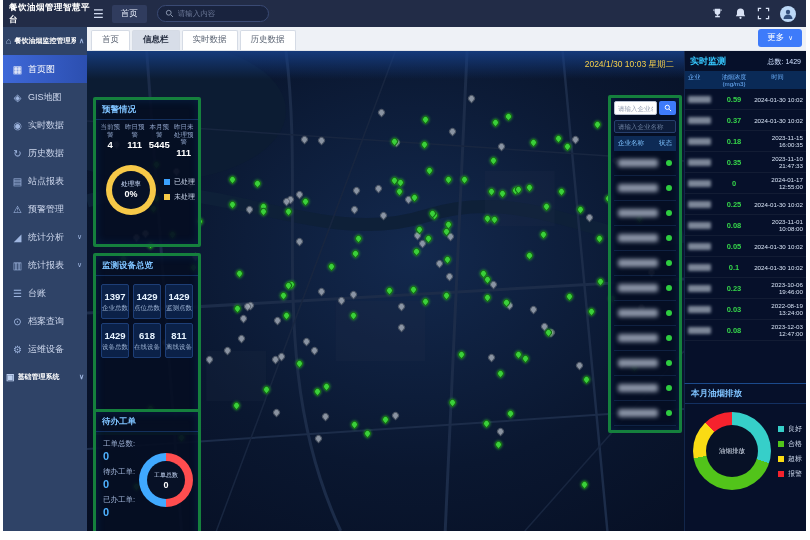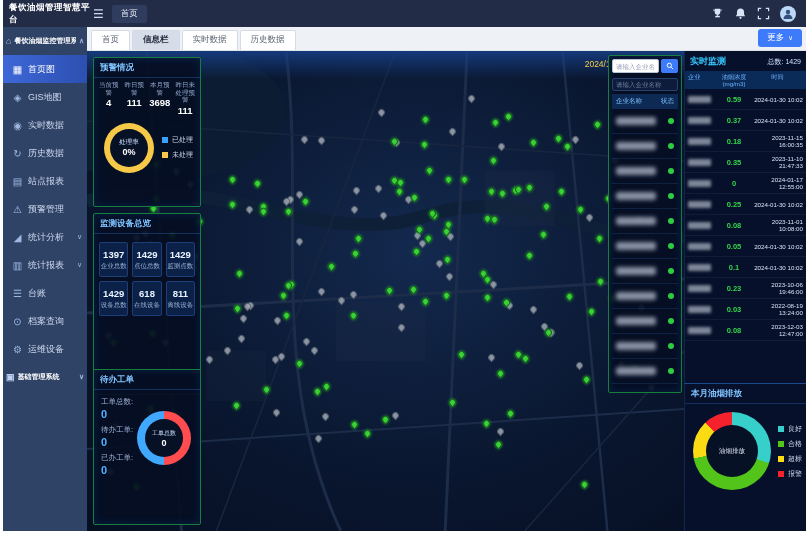--- a/index.html
+++ b/index.html
@@ -60,22 +60,22 @@
          transform:rotate(-45deg); transform-origin:center; }
   .pin.green { background:#3ad03a; border:1px solid #156b15; box-shadow:0 0 3px rgba(58,208,58,.7); z-index:3; }
   .pin.gray  { background:#aab2bd; border:1px solid #5c6470; opacity:.8; z-index:2; }
 
   .banner { position:absolute; left:0; top:0; width:calc(100% - 122px); height:28px; z-index:5;
             background:linear-gradient(180deg, rgba(23,64,136,.85) 0%, rgba(23,64,136,0) 100%); }
   .banner-title { text-align:center; padding-top:5px; font-size:12.5px; font-weight:bold; color:#dff1ff;
                   letter-spacing:3px; text-shadow:0 0 6px #2e8fff; }
   .banner-date { position:absolute; right:10px; top:8px; font-size:8.5px; color:#f7d04b; }
 
-  .panel { position:absolute; background:rgba(5,14,34,.93); border:1px solid #15803d; border-radius:2px;
-           box-shadow:inset 0 0 10px rgba(30,110,220,.18); z-index:6; }
+  .panel { position:absolute; background:rgba(5,14,34,.93); border:3px solid #15803d; border-radius:2px;
+           box-shadow:inset 0 0 10px rgba(30,110,220,.18); z-index:6;margin-top:40px; }
   .p-title { font-size:8.5px; font-weight:bold; color:#7fc3ff; padding:4px 6px 3px;
              border-bottom:1px solid rgba(45,110,200,.35); }
 
   
   .alarm { left:6px; top:6px; width:108px; height:150px; }
   .alarm-stats { display:grid; grid-template-columns:repeat(4,1fr); padding:3px 2px 1px; }
   .a-stat { text-align:center; }
   .a-label { font-size:6.5px; line-height:7.5px; color:#8fa3c8; min-height:15px; display:block; }
   .a-val { font-size:9.5px; font-weight:bold; color:#ffffff; display:block; margin-top:1px; }
   .alarm-bottom { display:flex; align-items:center; gap:8px; padding:6px 6px 0 10px; }
@@ -154,20 +154,27 @@
 </head>
 <body>
 
 <div class="app">
 
   <header class="topbar">
     <div class="brand">餐饮油烟管理智慧平台</div>
     <div class="burger">☰</div>
     <div class="tabchip">
       <span>首页</span>
+    </div>
+    <div class="hsearch">
+      <svg viewBox="0 0 12 12">
+        <circle cx="5" cy="5" r="3.2" fill="none" stroke="#8b97b0" stroke-width="1.3"></circle>
+        <line x1="7.6" y1="7.6" x2="10.6" y2="10.6" stroke="#8b97b0" stroke-width="1.3"></line>
+      </svg>
+      <input class="hsearch-input" placeholder="请输入内容" style="">
     </div>
     <div class="top-right">
       <svg class="tr-icon" viewBox="0 0 14 14">
         <path d="M4 2h6v3.5a3 3 0 0 1-6 0z" fill="#d9e2f5"></path>
         <rect x="6.3" y="7.5" width="1.4" height="2" fill="#d9e2f5"></rect>
         <rect x="4.5" y="9.5" width="5" height="1.6" fill="#d9e2f5"></rect>
         <path d="M2.4 2.6h1.3v2.2A2.3 2.3 0 0 1 2.4 2.6z" fill="#d9e2f5"></path>
         <path d="M11.6 2.6h-1.3v2.2a2.3 2.3 0 0 0 1.3-2.2z" fill="#d9e2f5"></path>
       </svg>
       <svg class="tr-icon" viewBox="0 0 14 14">
@@ -468,21 +475,21 @@
             <div class="a-stat">
               <span class="a-label">当前预警</span>
               <span class="a-val">4</span>
             </div>
             <div class="a-stat">
               <span class="a-label">昨日预警</span>
               <span class="a-val">111</span>
             </div>
             <div class="a-stat">
               <span class="a-label">本月预警</span>
-              <span class="a-val">3698</span>
+              <span class="a-val">5445</span>
             </div>
             <div class="a-stat">
               <span class="a-label">昨日未处理预警</span>
               <span class="a-val">111</span>
             </div>
           </div>
         <div class="alarm-bottom">
           <div class="donut" id="alarm-donut" style="background: conic-gradient(rgb(247, 201, 72) 0deg, rgb(247, 201, 72) 360deg);">
             <div class="hole">
               <span class="rate-label">处理率</span>

